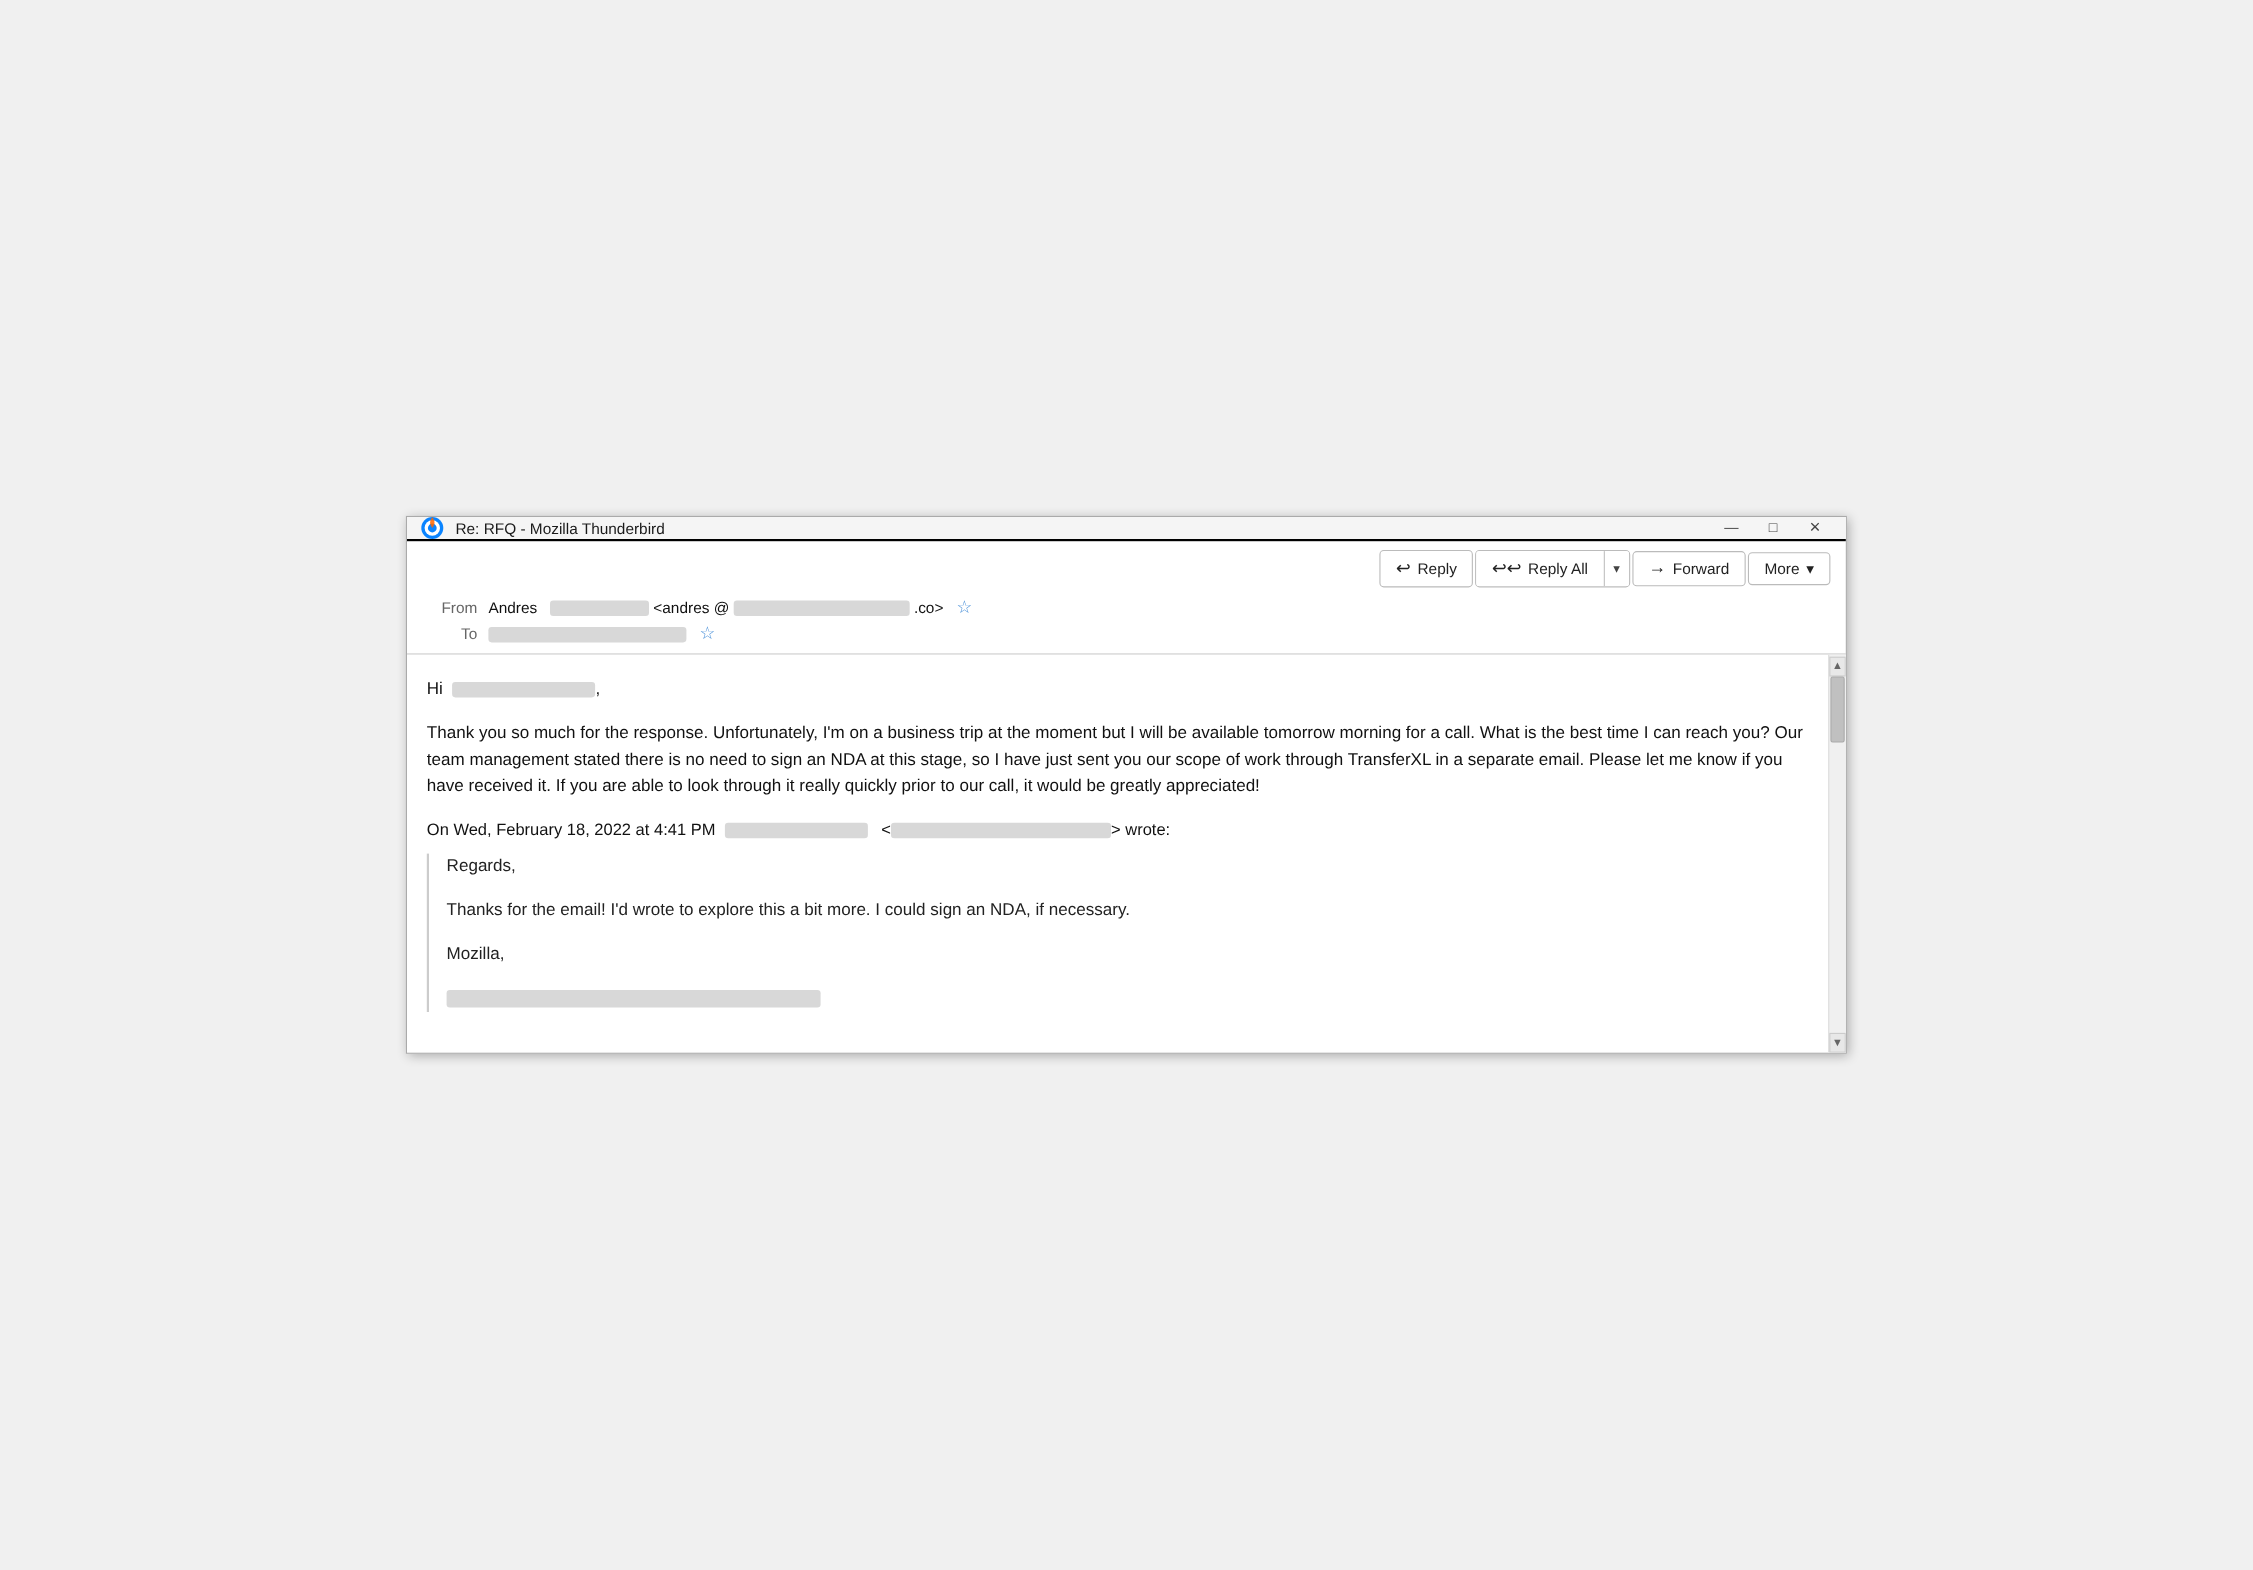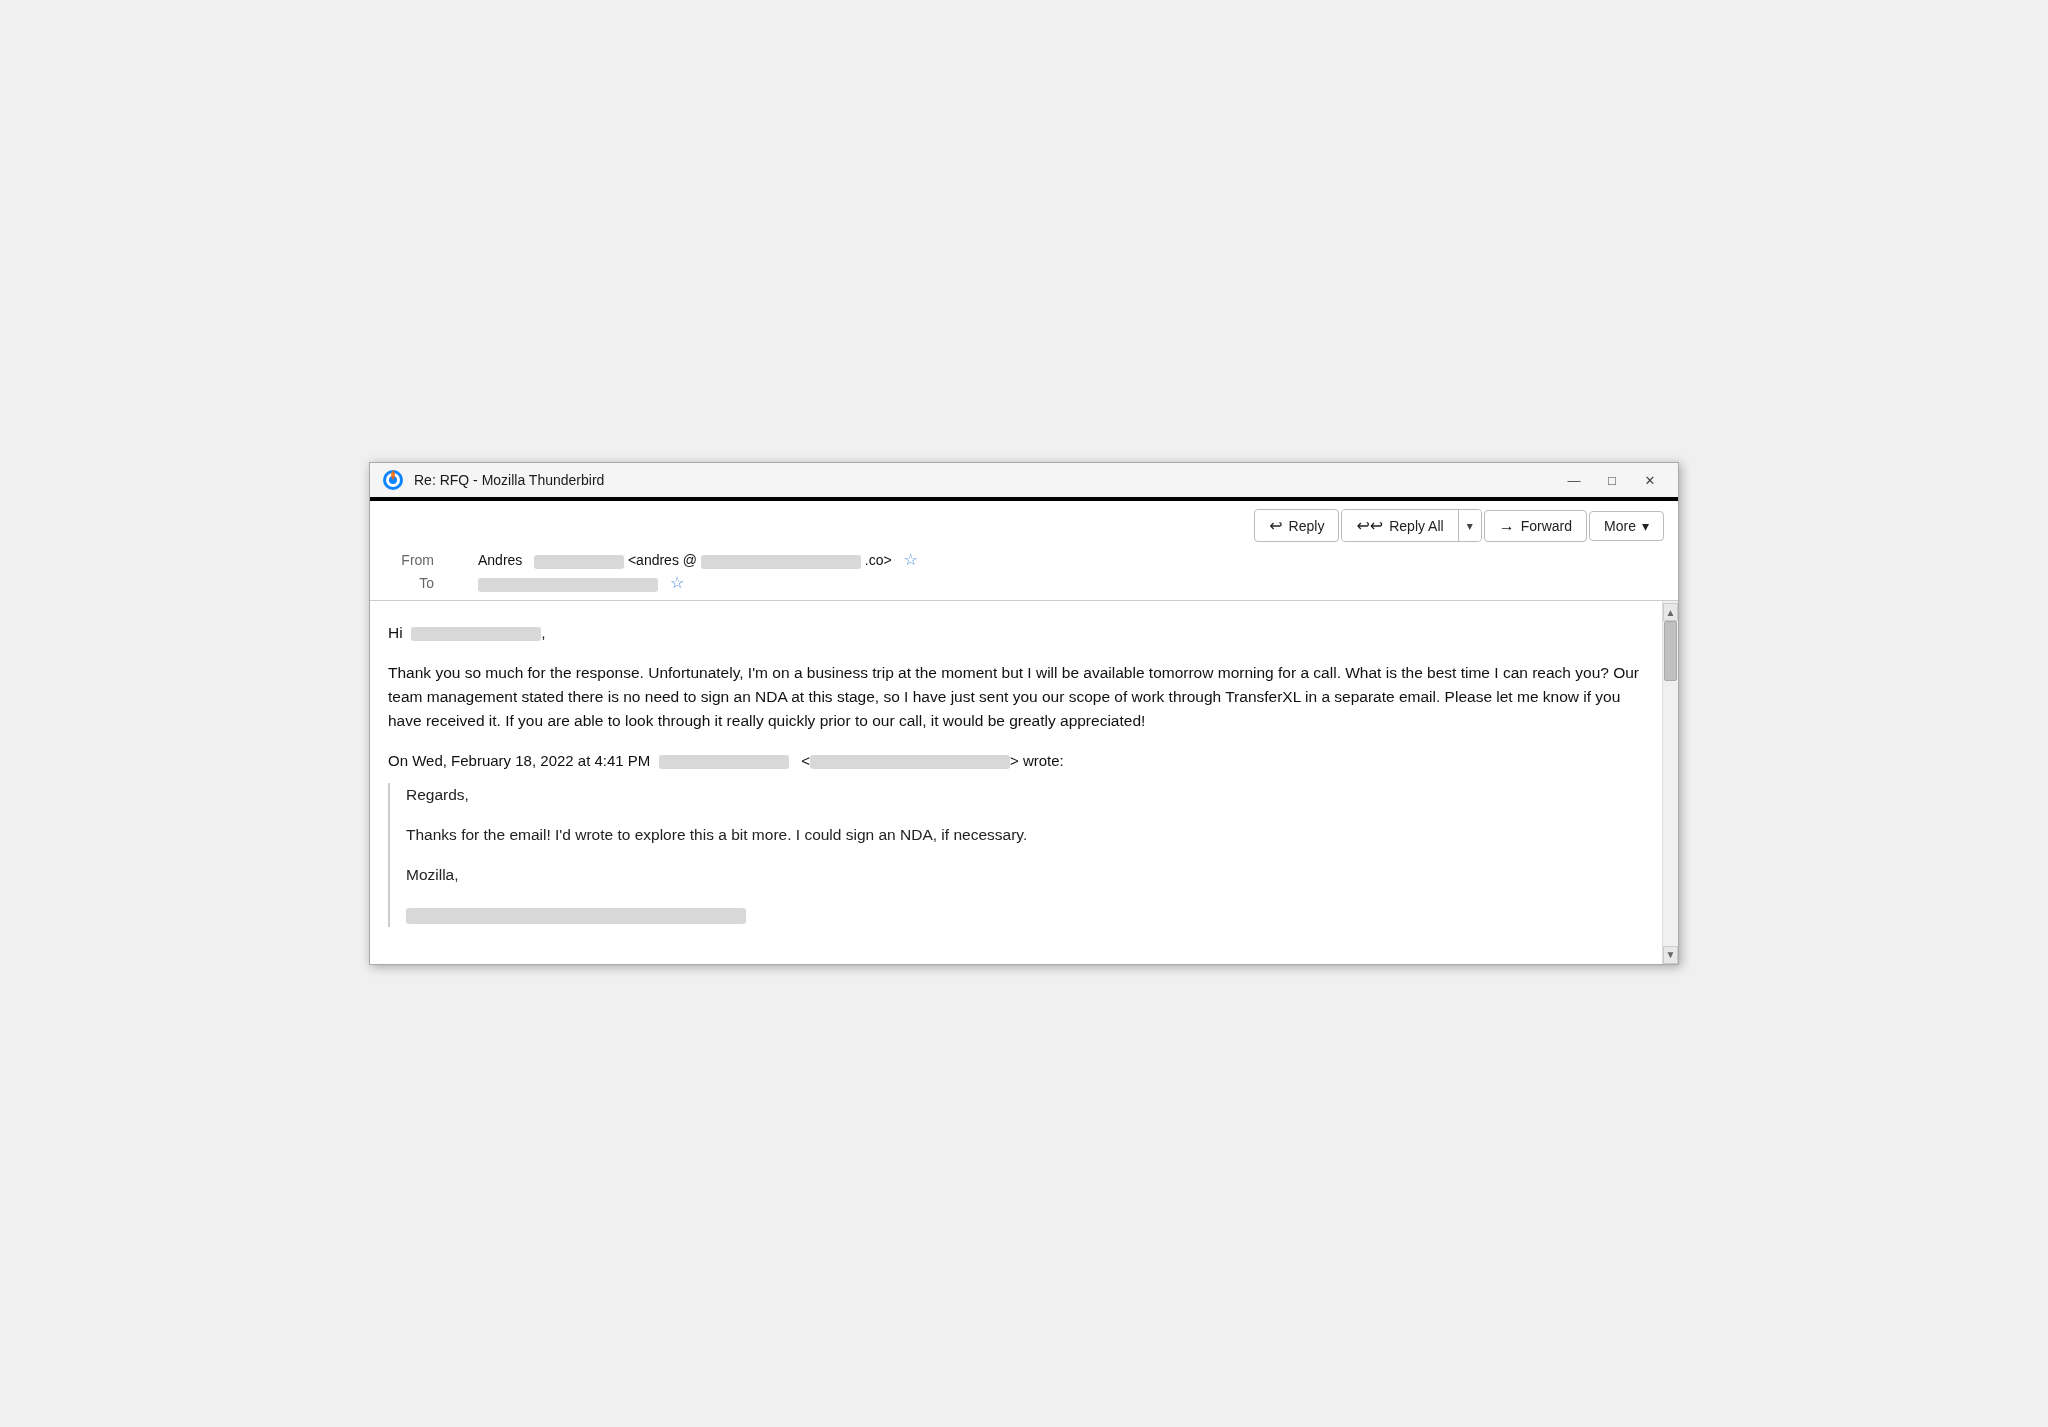--- a/index.html
+++ b/index.html
@@ -16,25 +16,25 @@
       width: 1310px;
       background: #ffffff;
       border: 1px solid #aaa;
       box-shadow: 2px 2px 10px rgba(0,0,0,0.3);
       display: flex;
       flex-direction: column;
     }
     
     .title-bar {
       background: #f5f5f5;
-      border-bottom: 4px solid #000000;
+      border-bottom: 2px solid #000000;
       display: flex;
       align-items: center;
       padding: 6px 12px;
-      height: 38px;
+      height: 22px;
       user-select: none;
     }
     .title-bar-icon {
       width: 22px;
       height: 22px;
       margin-right: 10px;
       flex-shrink: 0;
     }
     .title-bar-title {
       flex: 1;
@@ -114,21 +114,20 @@
 
     .header-fields {
       display: flex;
       flex-direction: column;
       gap: 4px;
     }
     .header-row {
       display: flex;
       align-items: center;
       font-size: 14px;
-      gap: 34px;
     }
     .header-label {
       color: #666;
       width: 60px;
       flex-shrink: 0;
       text-align: right;
       padding-right: 10px;
     }
     .header-value {
       color: #111;

